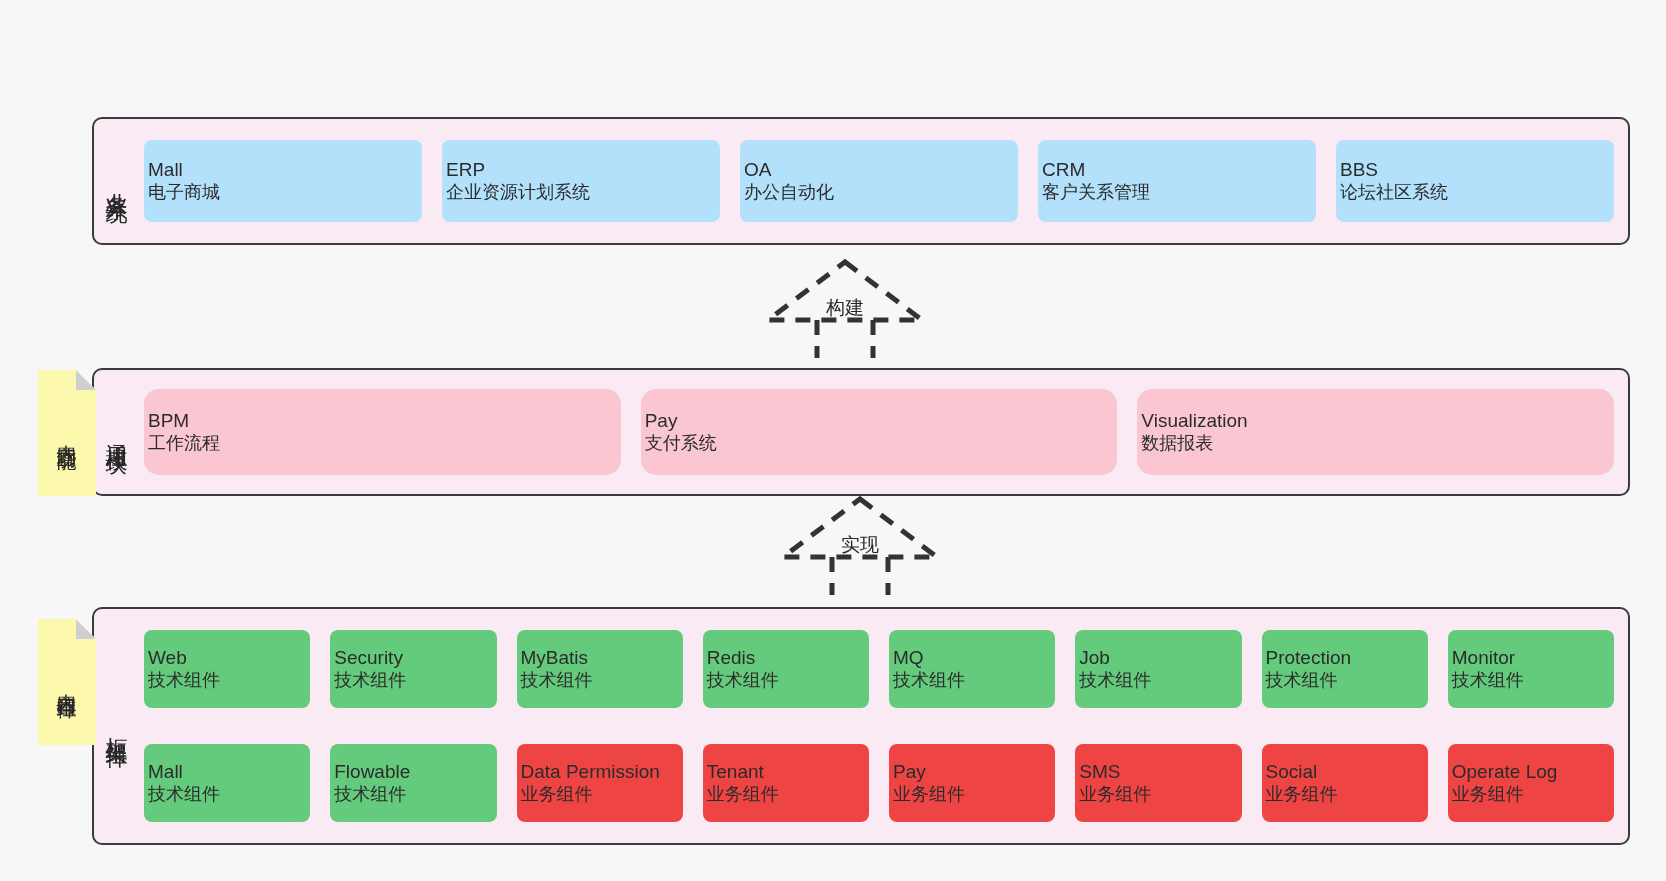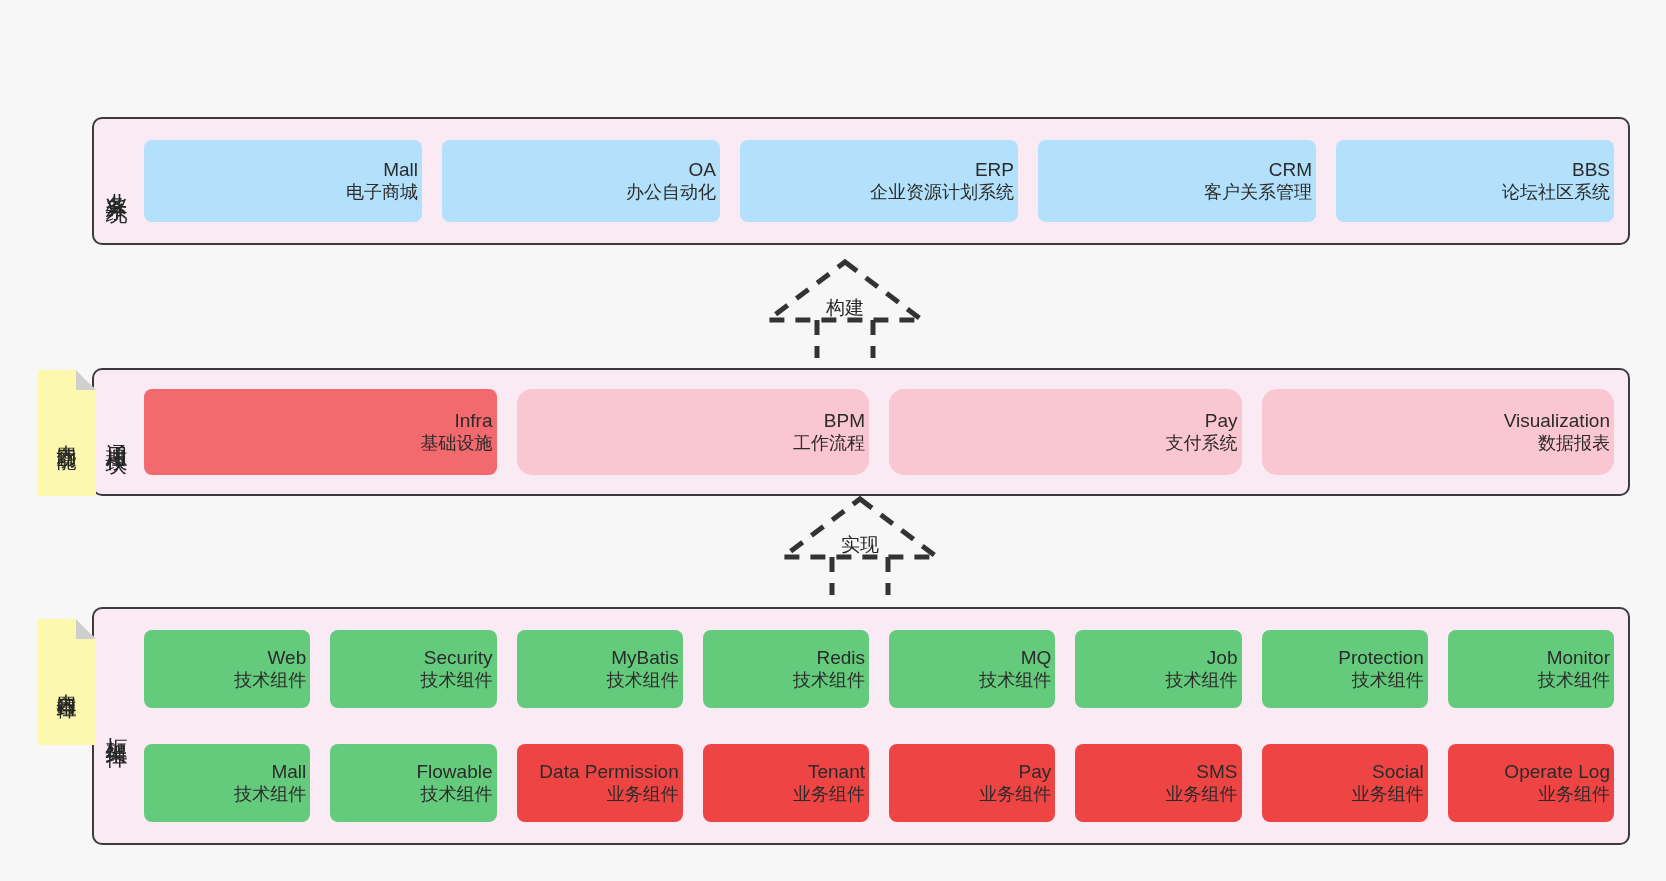--- a/index.html
+++ b/index.html
@@ -63,21 +63,21 @@
     display: flex;
     gap: 20px;
   }
 
   
   .node {
     flex: 1 1 0;
     border-radius: 8px;
     display: flex;
     flex-direction: column;
-    align-items: flex-end;
+    align-items: flex-start;
     justify-content: center;
     text-align: center;
     box-sizing: border-box;
     padding: 6px 4px;
     line-height: 1.22;
     color: #2b2b2b;
   }
   .node .ttl { font-size: 19px; }
   .node .sub { font-size: 18px; }
 
@@ -152,26 +152,26 @@
 
   <div class="layer" id="layer-business">
     <div class="layer-title">业务系统</div>
     <div class="layer-body">
       <div class="row">
         <div class="node blue">
           <span class="ttl">Mall</span>
           <span class="sub">电子商城</span>
         </div>
         <div class="node blue">
+          <span class="ttl">ERP</span>
+          <span class="sub">企业资源计划系统</span>
+        </div>
+        <div class="node blue">
           <span class="ttl">OA</span>
           <span class="sub">办公自动化</span>
-        </div>
-        <div class="node blue">
-          <span class="ttl">ERP</span>
-          <span class="sub">企业资源计划系统</span>
         </div>
         <div class="node blue">
           <span class="ttl">CRM</span>
           <span class="sub">客户关系管理</span>
         </div>
         <div class="node blue">
           <span class="ttl">BBS</span>
           <span class="sub">论坛社区系统</span>
         </div>
       </div>
@@ -183,24 +183,20 @@
       <path d="M85 4 L162 62 L8 62 Z" fill="none" stroke="#333333" stroke-width="5" stroke-dasharray="15 11" stroke-linejoin="miter"></path>
       <path d="M57 62 L57 100 M113 62 L113 100" fill="none" stroke="#333333" stroke-width="5" stroke-dasharray="15 11"></path>
     </svg>
     <div class="arrow-label">构建</div>
   </div>
 
   <div class="layer" id="layer-common">
     <div class="layer-title">通用模块</div>
     <div class="layer-body">
       <div class="row">
-        <div class="node red">
-          <span class="ttl">Infra</span>
-          <span class="sub">基础设施</span>
-        </div>
         <div class="node pink">
           <span class="ttl">BPM</span>
           <span class="sub">工作流程</span>
         </div>
         <div class="node pink">
           <span class="ttl">Pay</span>
           <span class="sub">支付系统</span>
         </div>
         <div class="node pink">
           <span class="ttl">Visualization</span>

